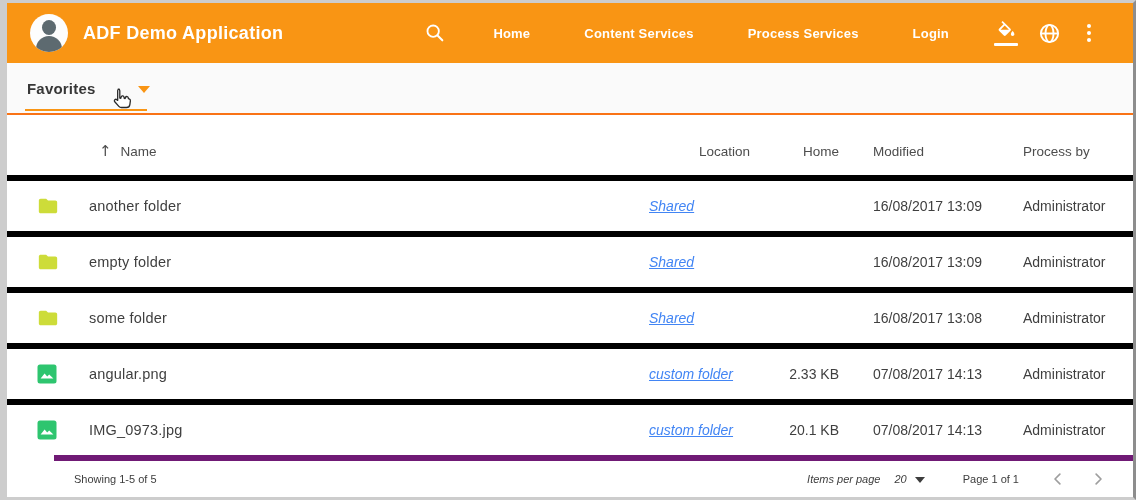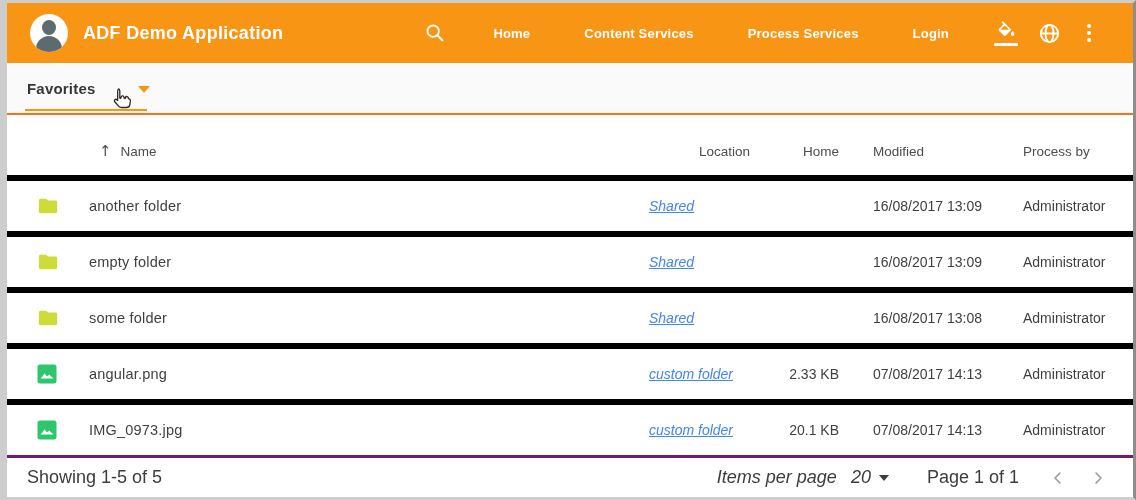--- a/index.html
+++ b/index.html
@@ -106,25 +106,26 @@
   .cell-location a, .cell-location span.link {
     color: #4285f4; text-decoration: underline; cursor: pointer; font-size: 14px; font-style: italic;
   }
   .cell-size { text-align: right; font-size: 14px; }
   .cell-modified { padding-left: 34px; font-size: 14px; }
   .cell-modified-by { font-size: 14px; }
 
   
   .footer {
     height: 42px; flex: 0 0 42px;
-    border-top: 3px solid #701a75;
+    border-top: 6px solid #701a75;
     display: flex; align-items: center;
-    font-size: 18px; color: #3d3d3d;
+    font-size: 11px; color: #3d3d3d;
     padding: 0 22px 0 20px;
     background: #fff;
+    margin-left: 47px;
   }
   .paginator { margin-left: auto; display: flex; align-items: center; }
   .ipp-group { display: flex; align-items: center; cursor: pointer; font-style: italic; }
   .ipp-value { margin-left: 14px; }
   .ipp-caret {
     width: 0; height: 0; margin-left: 8px; margin-top: 1px;
     border-left: 5px solid transparent; border-right: 5px solid transparent;
     border-top: 6px solid #3d3d3d;
   }
   .page-status { margin-left: 38px; }

